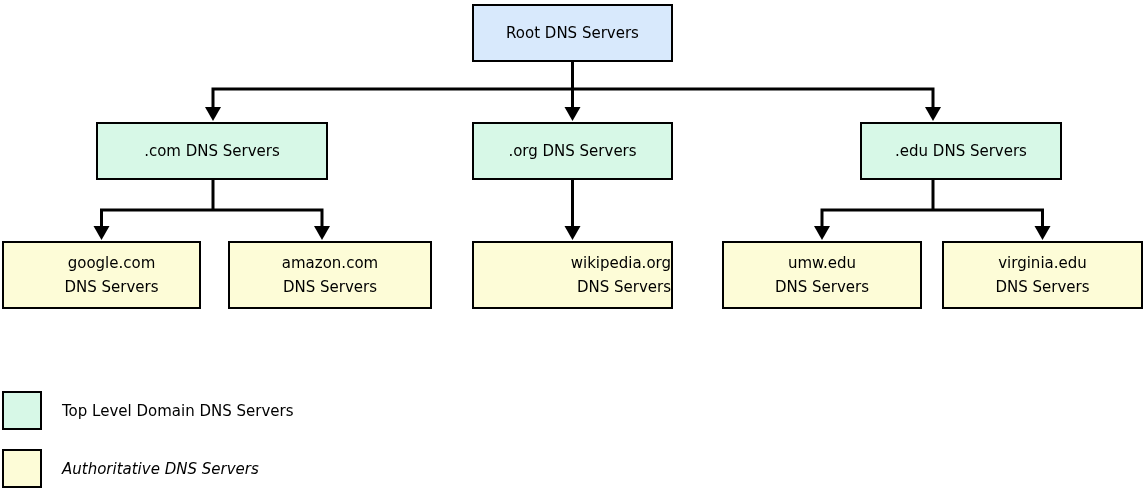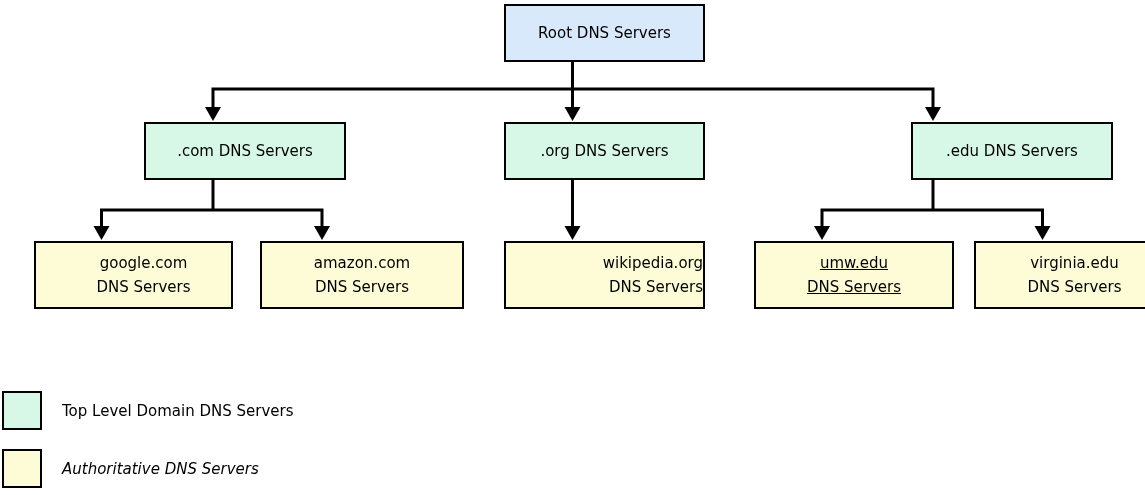--- a/index.html
+++ b/index.html
@@ -27,21 +27,20 @@
     box-sizing: border-box;
     border: 2.5px solid var(--line, #000);
     display: flex;
     flex-direction: column;
     align-items: center;
     justify-content: center;
     text-align: center;
     font-size: 15px;
     line-height: 24px;
     color: var(--text, #000);
-    margin-left: 32px;
   }
   .node.root  { background: var(--root-fill, #d8e9fc); }
   .node.tld   { background: var(--tld-fill, #d7f8e7); }
   .node.auth  { background: var(--auth-fill, #fdfcd7); }
   .legend-row {
     position: absolute;
     left: 2px;
     height: 39px;
     display: flex;
     align-items: center;
@@ -92,43 +91,43 @@
       <polygon points="564.5,226 580.5,226 572.5,240"></polygon>
       <polygon points="814,226 830,226 822,240"></polygon>
       <polygon points="1034.5,226 1050.5,226 1042.5,240"></polygon>
     </g>
   </svg>
 
   <div class="node root" style="left:472px; top:4px; width:201px; height:58px;">
     <span>Root DNS Servers</span>
   </div>
 
-  <div class="node tld" style="left:112px; top:122px; width:202px; height:58px;">
+  <div class="node tld" style="left:96px; top:122px; width:232px; height:58px;">
     <span>.com DNS Servers</span>
   </div>
   <div class="node tld" style="left:472px; top:122px; width:201px; height:58px;">
     <span>.org DNS Servers</span>
   </div>
-  <div class="node tld" style="left:879px; top:122px; width:202px; height:58px;">
+  <div class="node tld" style="left:860px; top:122px; width:202px; height:58px;">
     <span>.edu DNS Servers</span>
   </div>
 
   <div class="node auth" style="left:2px; top:241px; width:199px; height:68px;padding-left:20px;">
     <span>google.com</span>
     <span>DNS Servers</span>
   </div>
   <div class="node auth" style="left:228px; top:241px; width:204px; height:68px;">
     <span>amazon.com</span>
     <span>DNS Servers</span>
   </div>
   <div class="node auth" style="left:472px; top:241px; width:201px; height:68px;align-items:flex-end;">
     <span>wikipedia.org</span>
     <span>DNS Servers</span>
   </div>
-  <div class="node auth" style="left:722px; top:241px; width:200px; height:68px;text-decoration:underline;">
+  <div class="node auth" style="left:722px; top:241px; width:200px; height:68px;">
     <span>umw.edu</span>
     <span>DNS Servers</span>
   </div>
   <div class="node auth" style="left:942px; top:241px; width:201px; height:68px;">
     <span>virginia.edu</span>
     <span>DNS Servers</span>
   </div>
 
   <div class="legend-row" style="top:391px;">
     <span class="swatch sw-tld"></span>

